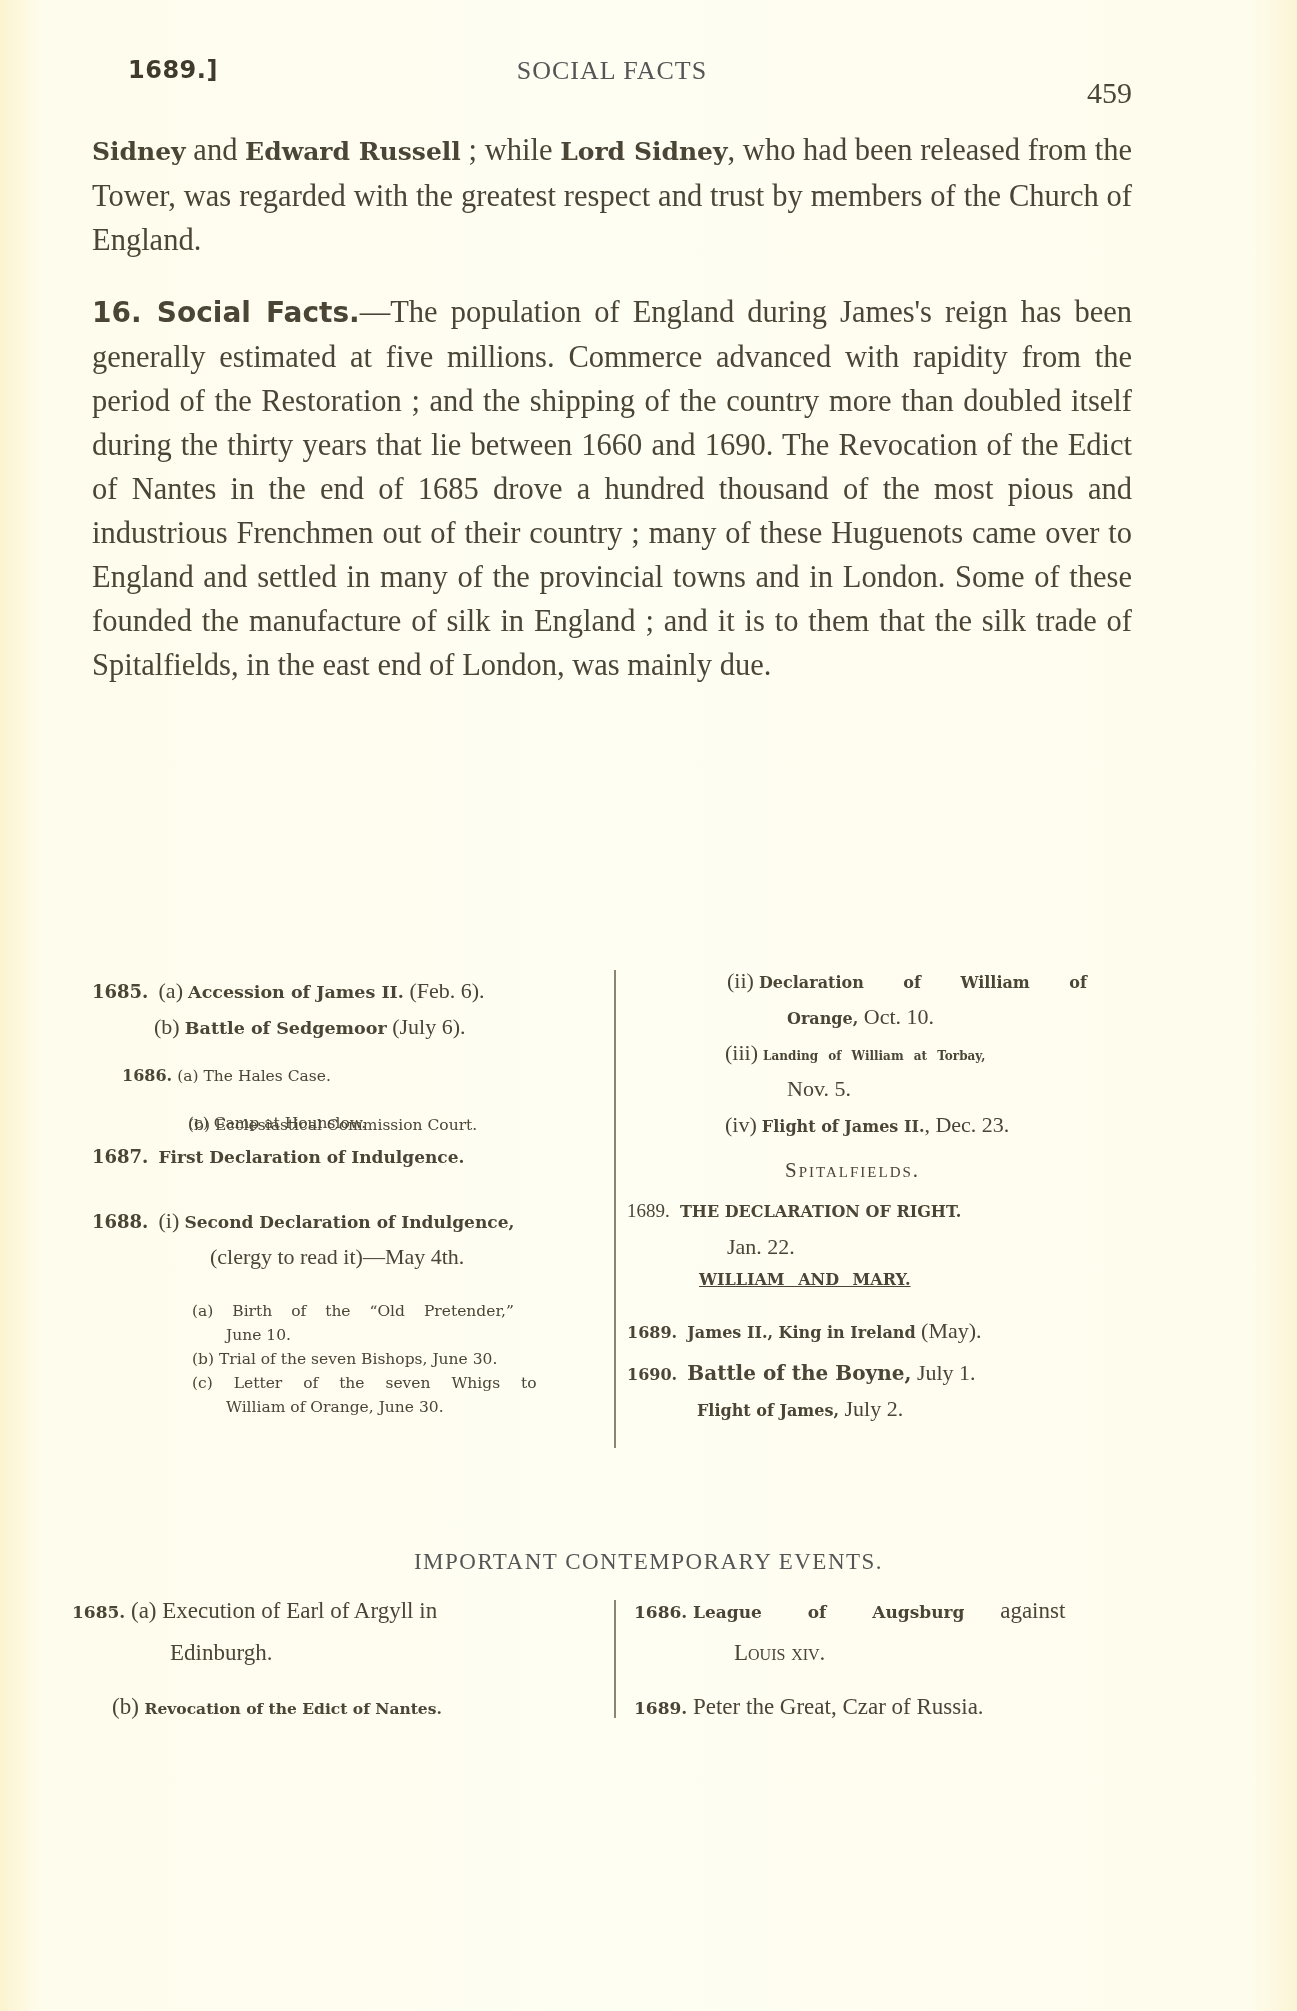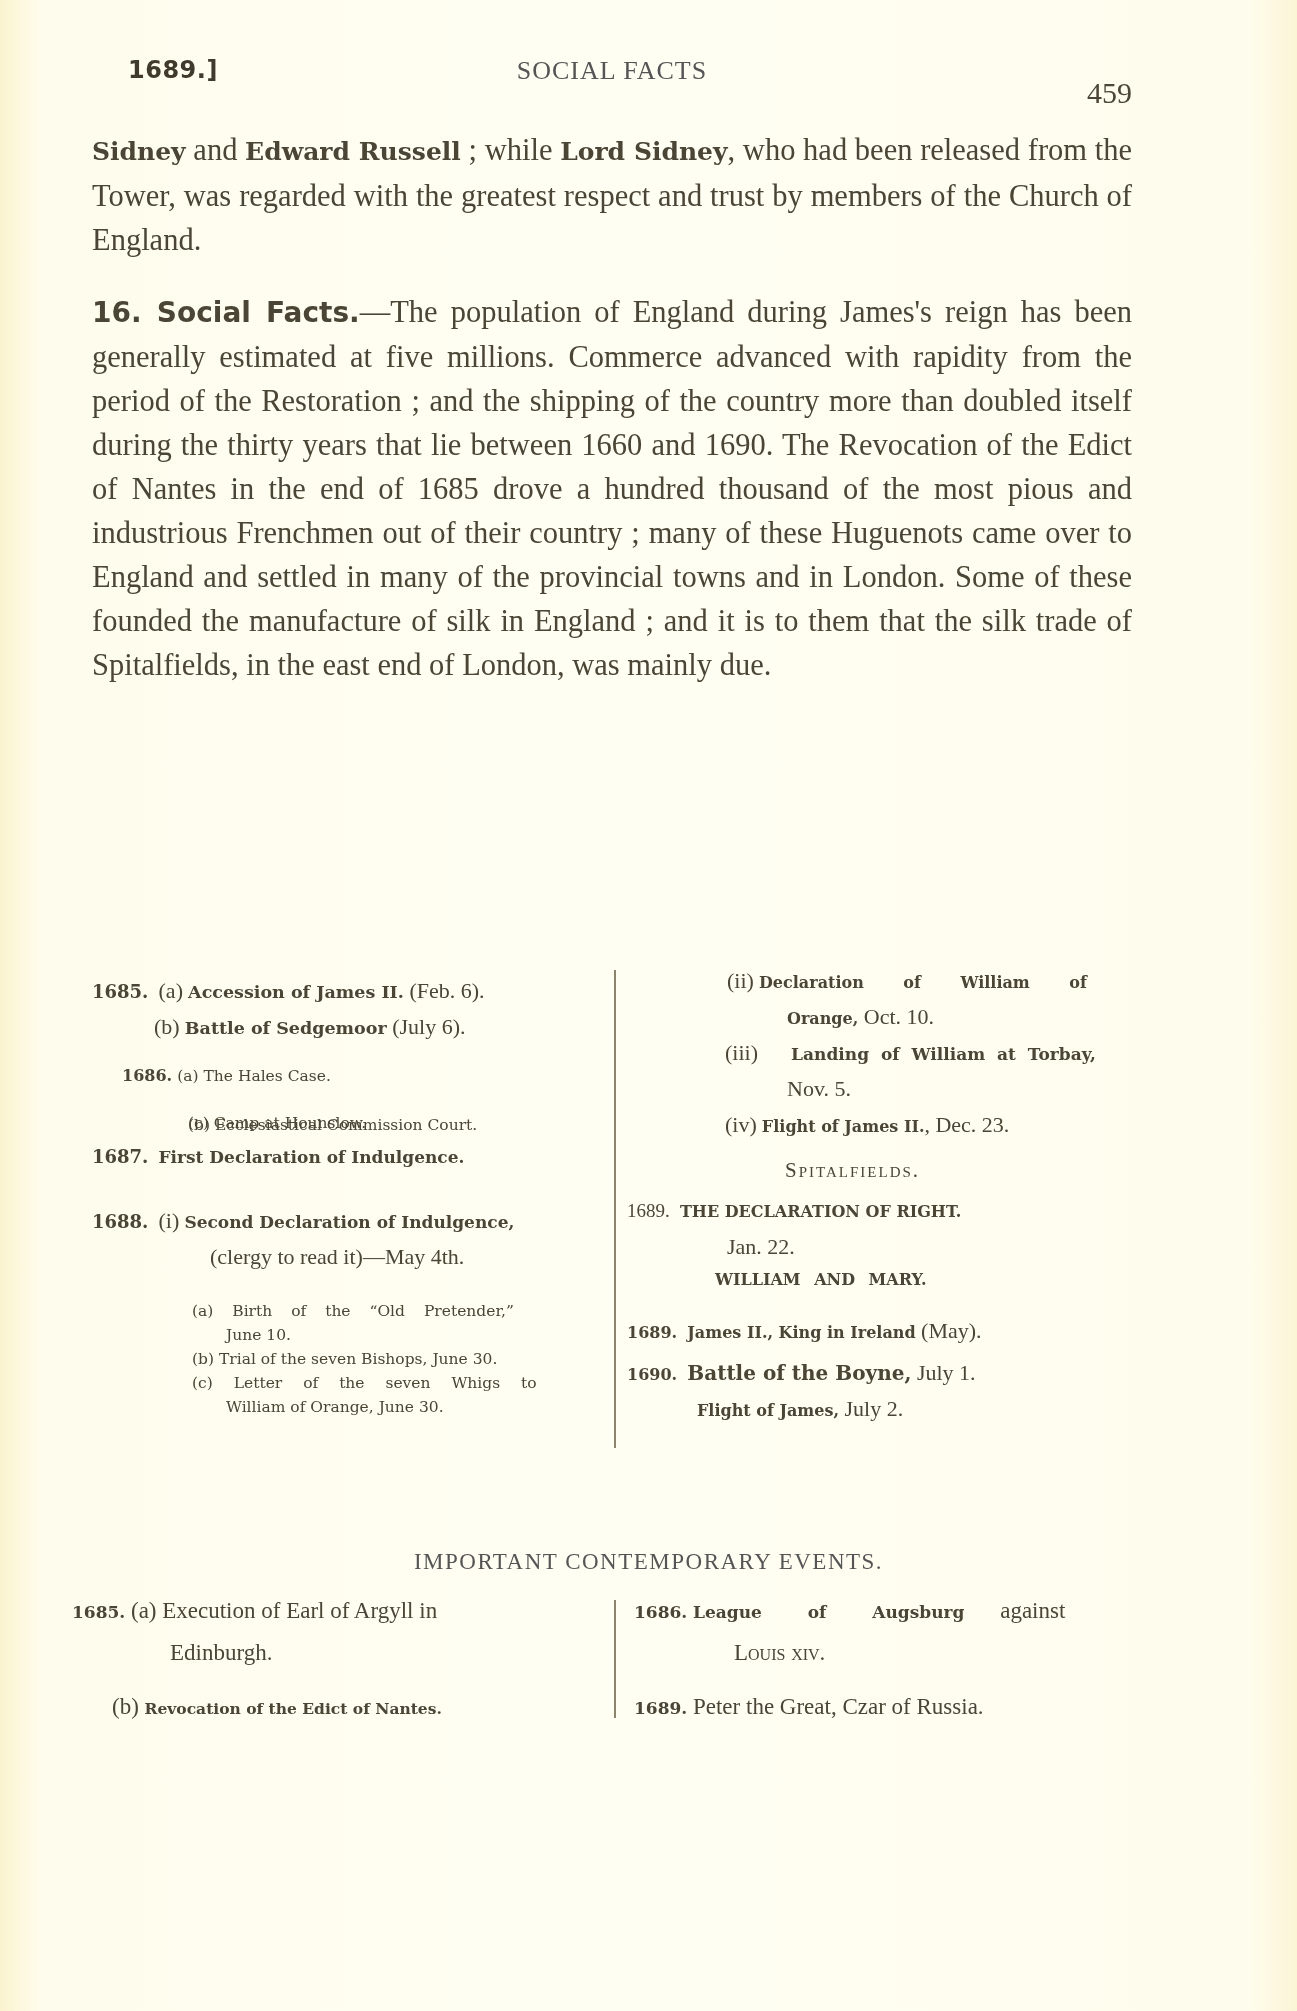--- a/index.html
+++ b/index.html
@@ -103,34 +103,34 @@
   <div class="col col-right">
     <div class="entry" style="left:100px;top:0;">
       <span class="plain">(ii)</span>
       <span class="smb" style="font-size:16px;word-spacing:34px;">Declaration of William of</span>
     </div>
     <div class="entry" style="left:160px;top:36px;">
       <span class="smb" style="font-size:16px">Orange,</span><span class="plain"> Oct. 10.</span>
     </div>
     <div class="entry" style="left:98px;top:72px;">
       <span class="plain">(iii)</span>
-      <span class="smb" style="font-size:17px;word-spacing:6px;margin-left:28px;">Landing of William at Torbay,</span>
+      <span class="smb" style="font-size:12px;word-spacing:6px;">Landing of William at Torbay,</span>
     </div>
     <div class="entry plain" style="left:160px;top:108px;">Nov. 5.</div>
     <div class="entry" style="left:98px;top:144px;">
       <span class="plain">(iv)</span>
       <span class="smb" style="font-size:16px">Flight of James II.</span><span class="plain">, Dec. 23.</span>
     </div>
     <div class="entry sc" style="left:158px;top:190px;">Spitalfields.</div>
     <div class="entry" style="left:0;top:232px;">
       <span class="yr" style="font-weight:normal;font-family:'Liberation Serif',serif;font-size:19px">1689.</span>&nbsp;
       <span class="smb" style="font-size:16px">THE DECLARATION OF RIGHT.</span>
     </div>
     <div class="entry plain" style="left:100px;top:266px;">Jan. 22.</div>
-    <div class="entry smb" style="left:88px;top:302px;font-size:16px;word-spacing:8px;">WILLIAM AND MARY.</div>
+    <div class="entry smb" style="left:72px;top:302px;font-size:16px;word-spacing:8px;text-decoration:underline;">WILLIAM AND MARY.</div>
     <div class="entry" style="left:0;top:350px;">
       <span class="yr" style="font-size:16px">1689.</span>&nbsp;
       <span class="smb" style="font-size:16px">James II., King in Ireland</span><span class="plain"> (May).</span>
     </div>
     <div class="entry" style="left:0;top:392px;">
       <span class="yr" style="font-size:16px">1690.</span>&nbsp;
       <span class="smb" style="font-size:20px">Battle of the Boyne,</span><span class="plain"> July 1.</span>
     </div>
     <div class="entry" style="left:70px;top:428px;">
       <span class="smb" style="font-size:16px">Flight of James,</span><span class="plain"> July 2.</span>

